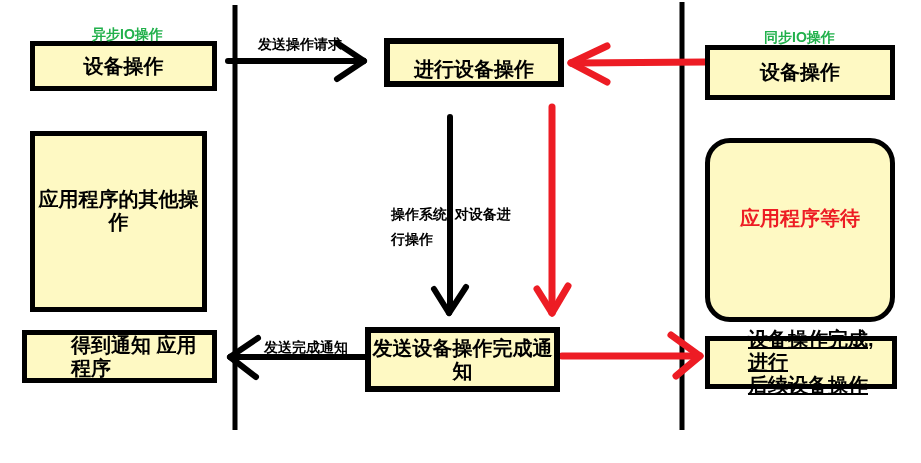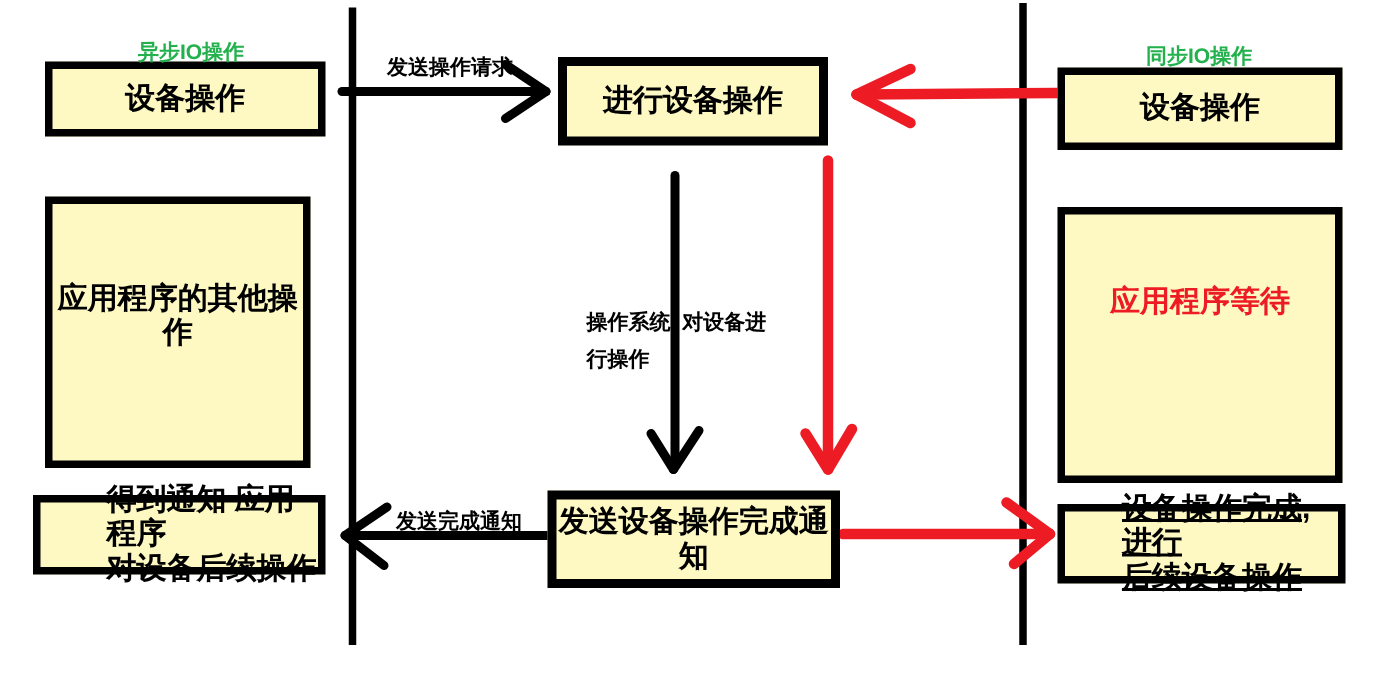--- a/index.html
+++ b/index.html
@@ -94,36 +94,35 @@
   <div class="box" style="left:30px;top:41px;width:187px;height:50px;">
     <span class="line">设备操作</span>
   </div>
 
   <div class="box top-anchored" style="left:30px;top:131px;width:177px;height:181px;padding-top:52px;">
     <span class="line">应用程序的其他操作</span>
   </div>
 
   <div class="box left-align" style="left:22px;top:330px;width:195px;height:53px;padding-left:44px;">
     <span class="line">得到通知 应用程序</span>
-    <span class="line">对设备后续操作</span>
   </div>
 
-  <div class="box" style="left:372px;top:38px;width:180px;height:59px;border-width:6px;">
+  <div class="box" style="left:384px;top:38px;width:180px;height:49px;border-width:6px;justify-content:flex-end;">
     <span class="line">进行设备操作</span>
   </div>
 
   <div class="box" style="left:365px;top:327px;width:195px;height:65px;border-width:6px;">
     <span class="line">发送设备操作完成通知</span>
   </div>
 
   <div class="box" style="left:705px;top:45px;width:190px;height:55px;">
     <span class="line">设备操作</span>
   </div>
 
-  <div class="box top-anchored" style="left:705px;top:138px;width:190px;height:184px;padding-top:47px;">
+  <div class="box top-anchored" style="left:705px;top:138px;width:190px;height:184px;padding-top:64px;border-radius:25px;">
     <span class="line red-text">应用程序等待</span>
   </div>
 
   <div class="box left-align" style="left:705px;top:336px;width:192px;height:53px;padding-left:38px;text-decoration:underline;">
     <span class="line">设备操作完成, 进行</span>
     <span class="line">后续设备操作</span>
   </div>
 
   <div class="label" style="left:258px;top:36px;">发送操作请求</div>
   <div class="label" style="left:264px;top:339px;">发送完成通知</div>

